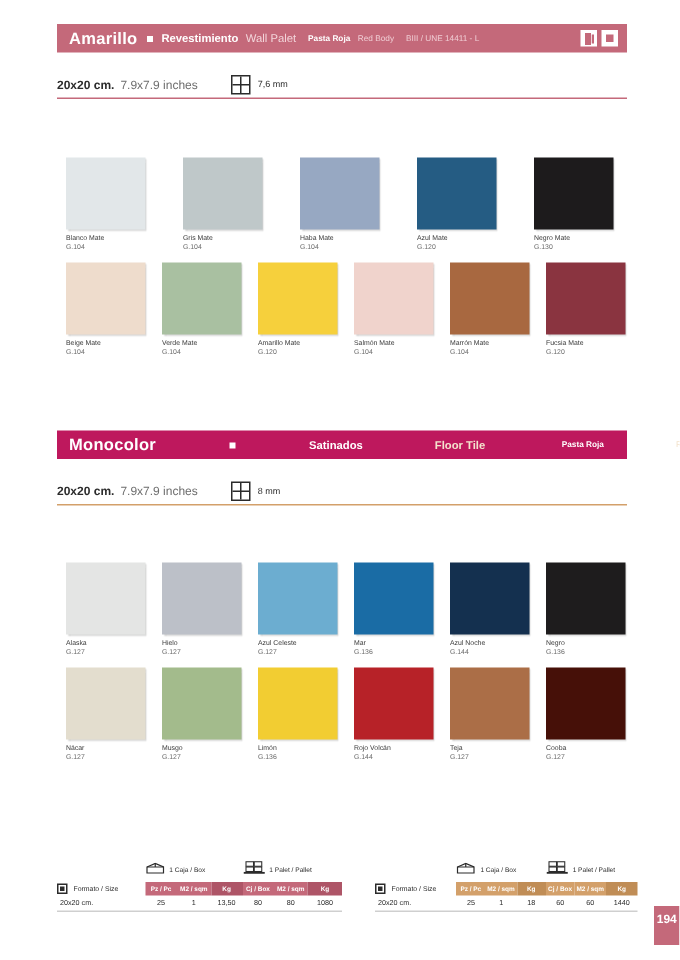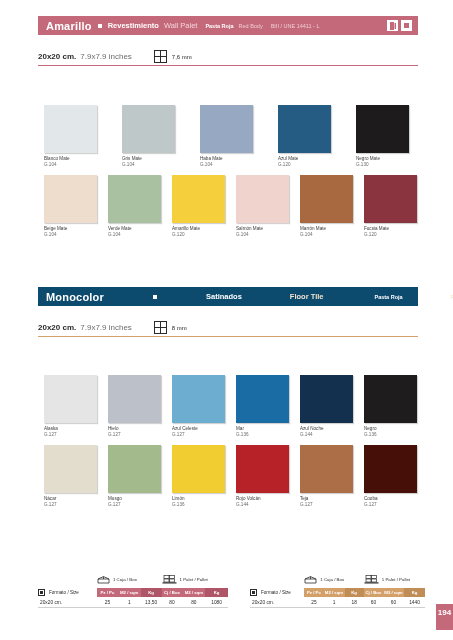--- a/index.html
+++ b/index.html
@@ -10,21 +10,21 @@
     overflow: hidden;
   }
   .page { position: relative; width: 453px; height: 640px; background: #fff; }
 
   
   .banner {
     position: absolute; left: 38px; width: 380px; height: 19px;
     display: flex; align-items: center;
   }
   .banner.rose { background: #c4697a; }
-  .banner.tan  { background: #0c4a6e; gap: 43px; }
+  .banner.tan  { background: #be185d; gap: 43px; }
   .banner-title {
     font-size: 11px; font-weight: bold; color: #ffffff;
     letter-spacing: 0.2px; margin-left: 8px; white-space: nowrap;
   }
   .banner-sep {
     width: 4px; height: 4px; background: #ffffff; margin: 0 6px; flex: none;
   }
   .banner-sub {
     font-size: 7.5px; font-weight: bold; color: #ffffff;
     margin-right: 5px; white-space: nowrap; text-align: center;

